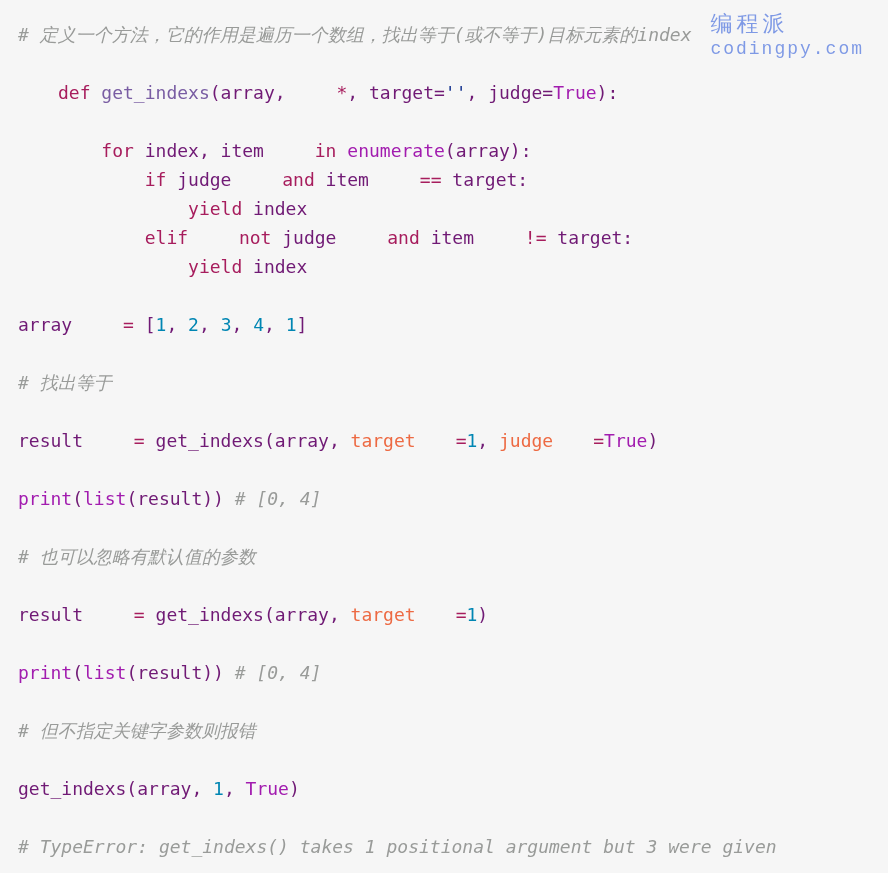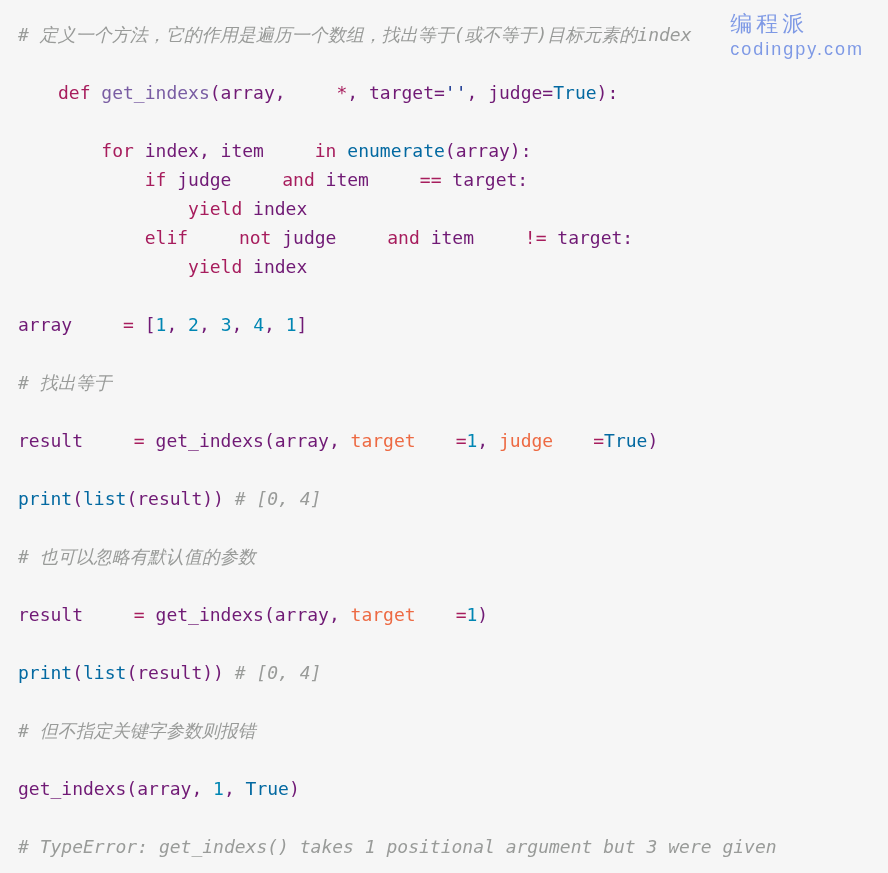--- a/index.html
+++ b/index.html
@@ -18,40 +18,40 @@
   pre.code {
     margin: 0;
     padding: 20px 0 0 18px;
     white-space: pre;
     font-family: inherit;
   }
   
   .c  { color:#999b99; font-style: italic; }   
   .kw { color:#a71d5d;margin-left:40px; }                         
   .fn { color:#795da3; }                         
-  .bi { color:#0369a1; }                         
+  .bi { color:#a21caf; }                         
   .s  { color:#183691; }                         
   .n  { color:#0086b3; }                         
   .pa { color:#ed6a43; }                         
   .tx { color:#701a75; }                            
 
   .watermark {
     position:absolute;
     top:10px;
     right:24px;
     text-align:left;
     font-family: "PingFang SC","Microsoft YaHei",sans-serif;
     color:#1d4ed8;
     opacity:0.55;
     line-height:1.25;
     user-select:none;
     pointer-events:none;
   }
   .watermark .wm1 { font-size:22px; letter-spacing:4px; font-weight:400;}
-  .watermark .wm2 { font-size:18px; letter-spacing:2px;}
+  .watermark .wm2 { font-size:18px; letter-spacing:2px;font-family:Liberation Mono, monospace;}
 </style>
 </head>
 <body>
 
 <div class="watermark">
   <div class="wm1">编程派</div>
   <div class="wm2">codingpy.com</div>
 </div>
 
 <pre class="code" id="code"><span><span class="c"># 定义一个方法，它的作用是遍历一个数组，找出等于(或不等于)目标元素的index</span></span>

